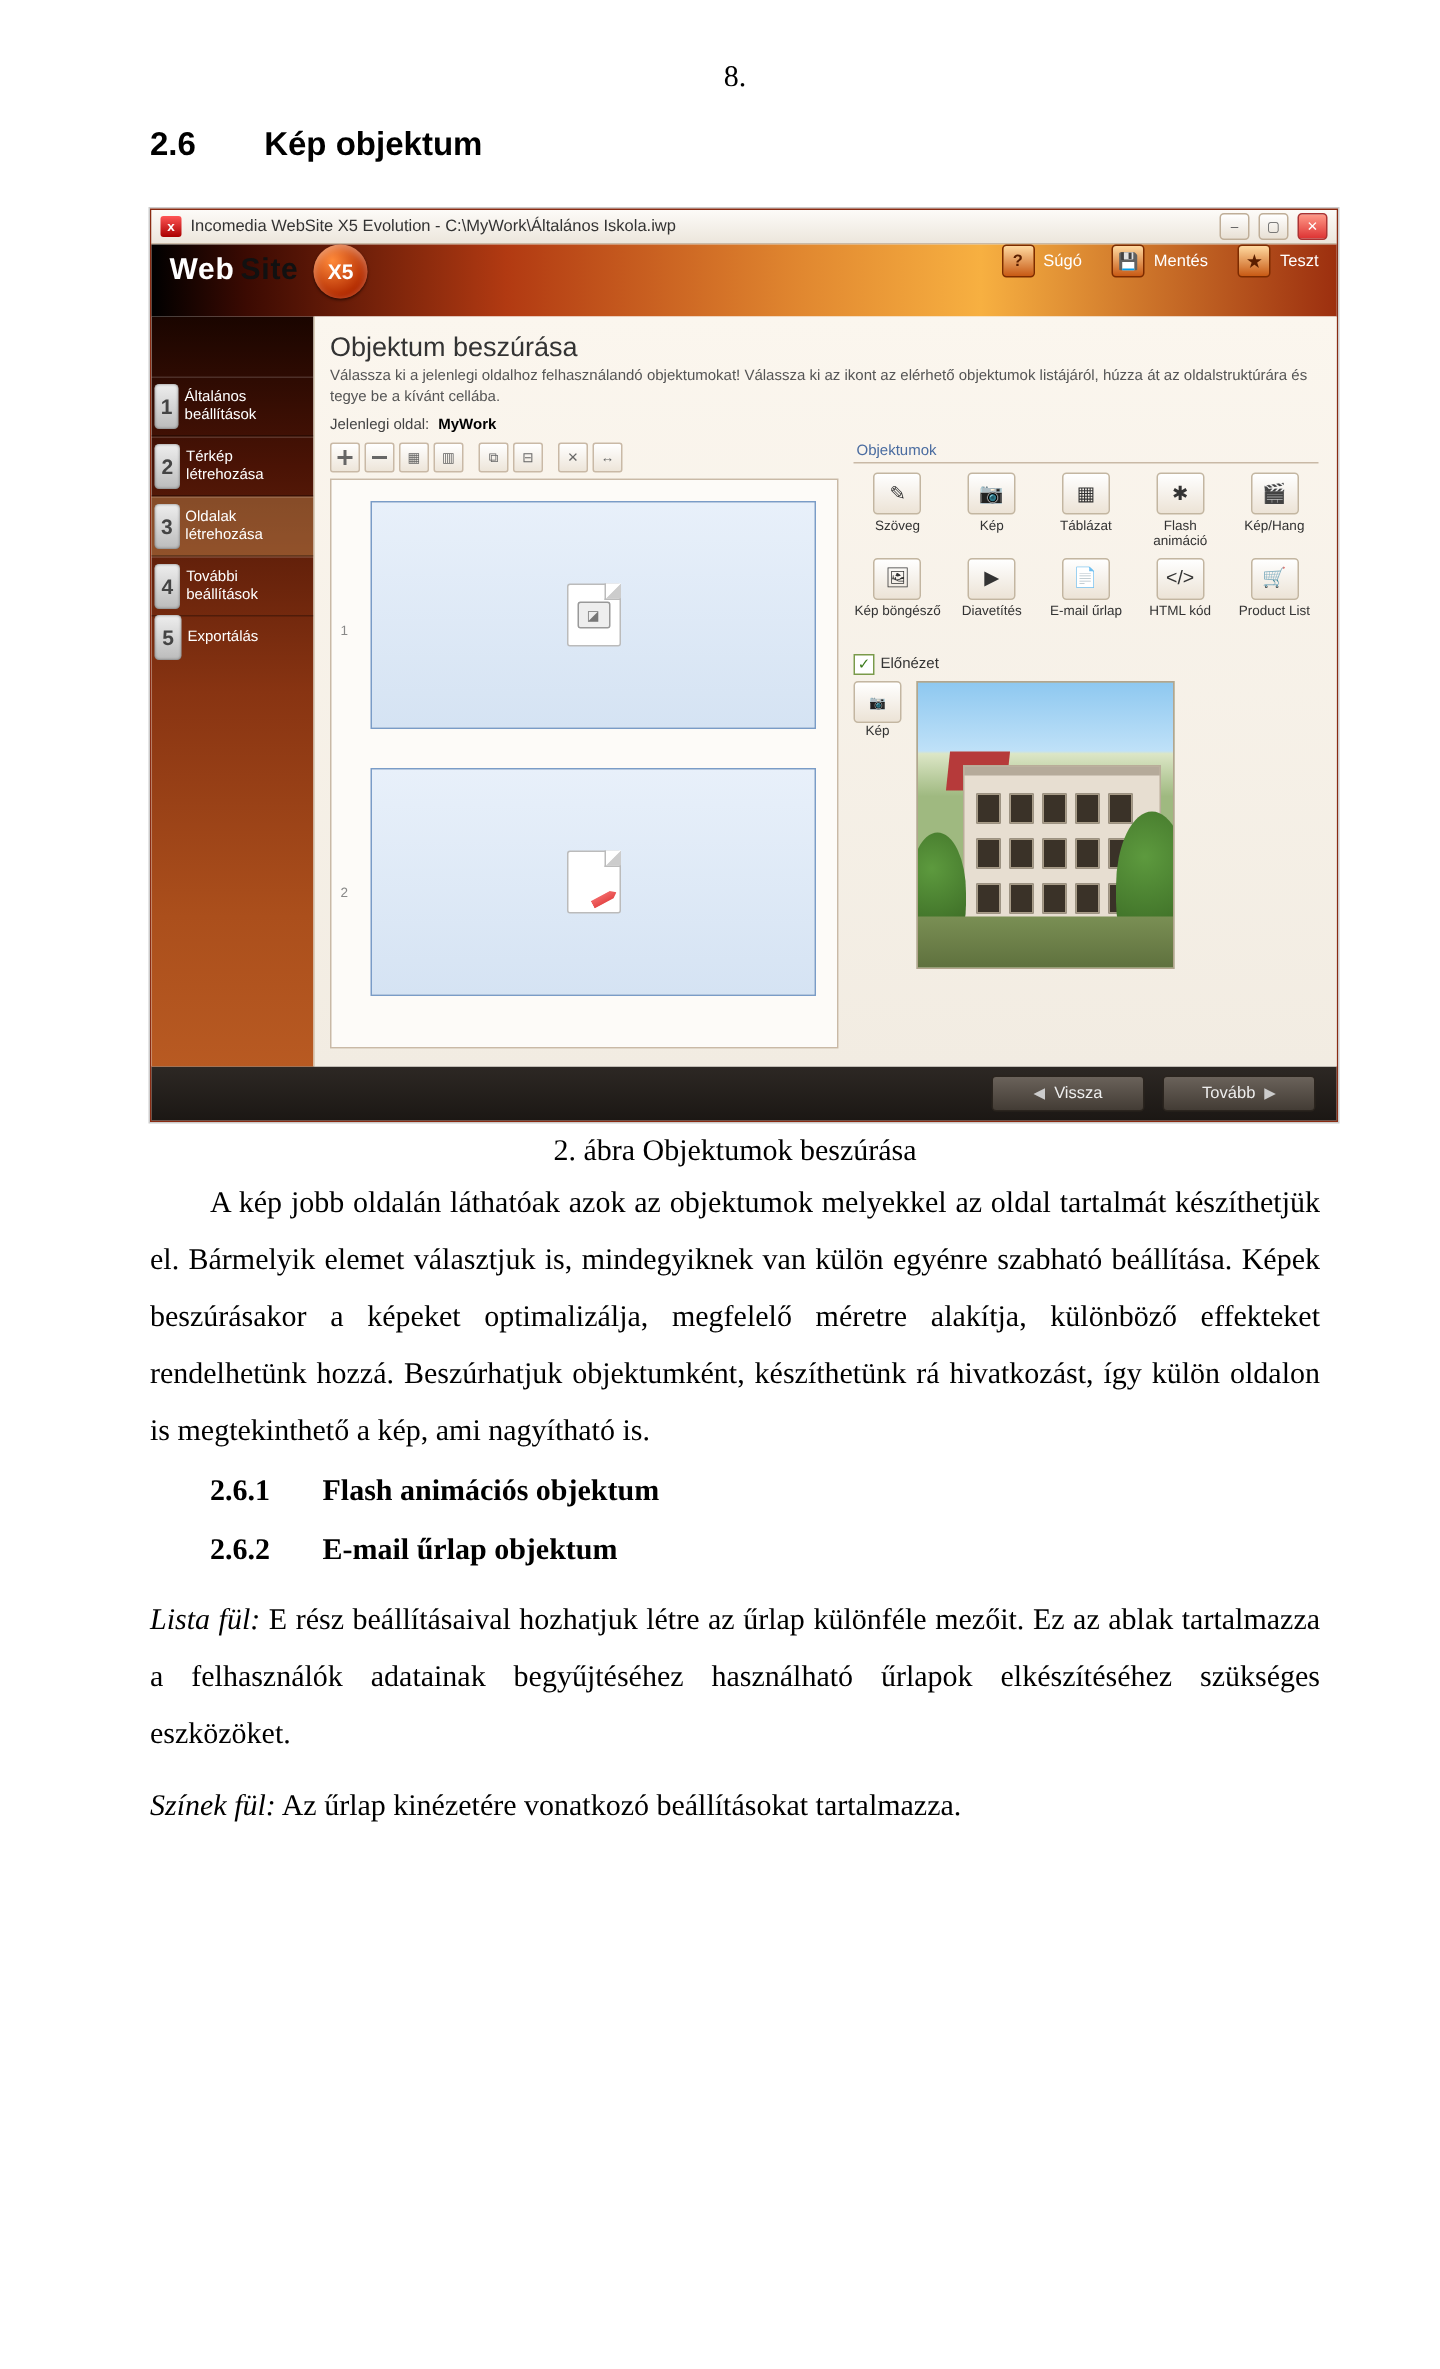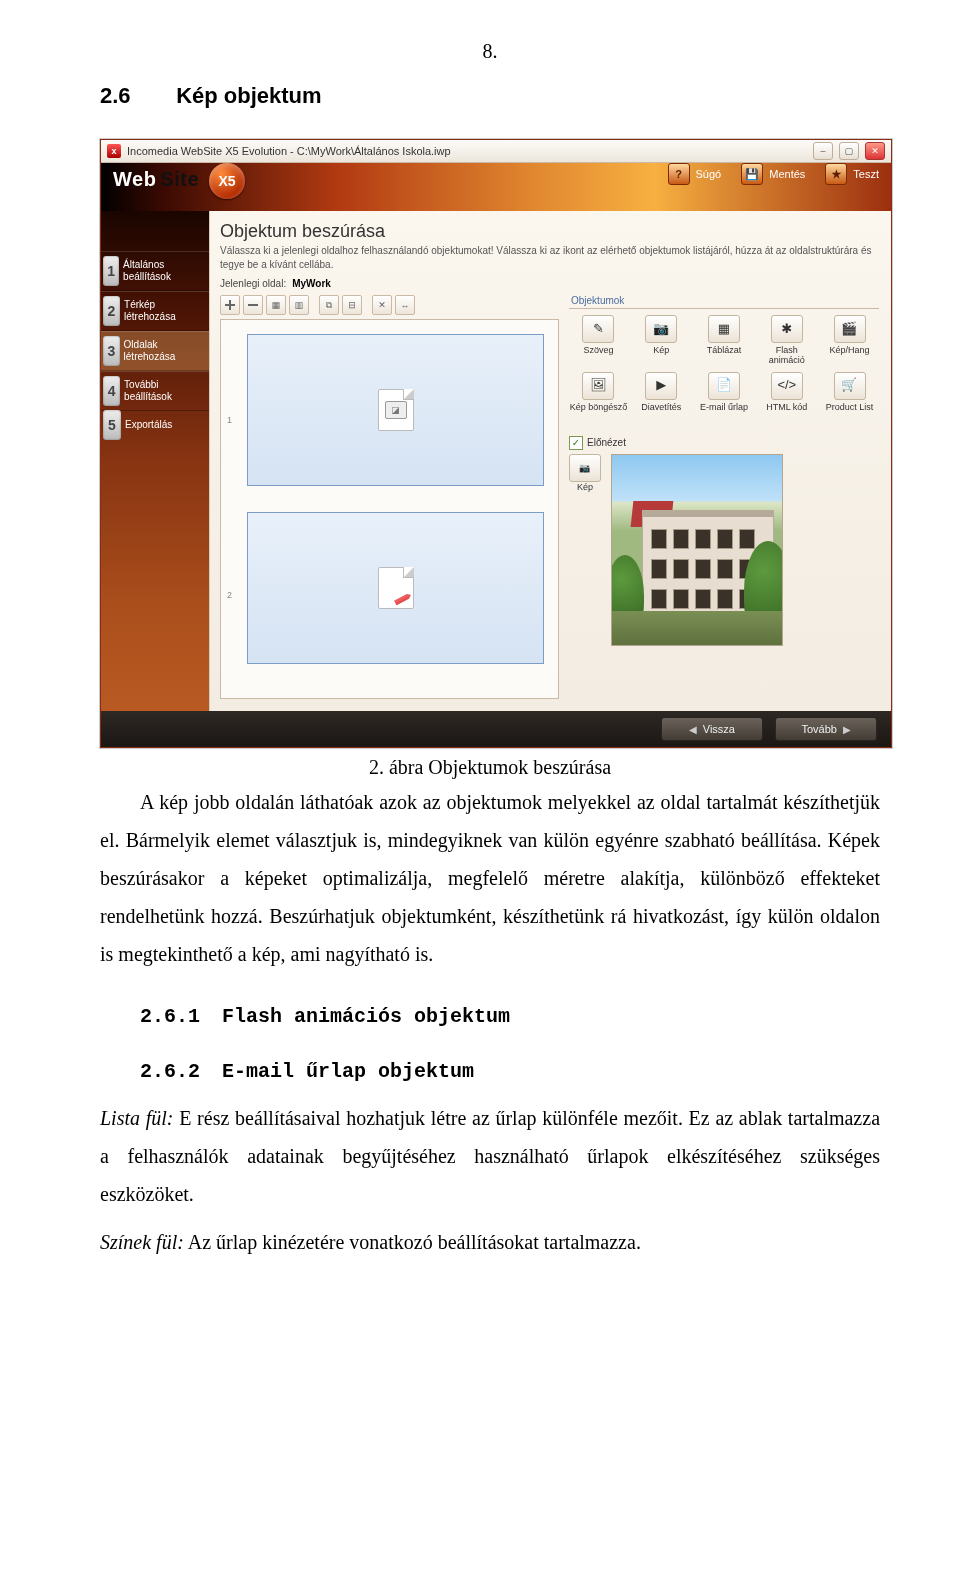--- a/index.html
+++ b/index.html
@@ -19,24 +19,24 @@
     margin-bottom: 20px;
   }
   h2.section {
     font-family: Arial, Helvetica, sans-serif;
     font-weight: bold;
     font-size: 22px;
     margin: 20px 0 30px 0;
   }
   h2.section .num { display:inline-block; width:70px; }
   h3.subsection {
-    font-family: Liberation Mono, monospace;
+    font-family: Liberation Serif, serif;
     font-weight: bold;
     font-size: 20px;
-    margin: 32px 0 16px 40px;
+    margin: 10px 0 16px 40px;
   }
   h3.subsection .num { display:inline-block; width:70px; }
   p.body {
     font-size: 20px;
     line-height: 1.9;
     text-align: justify;
     margin: 0 0 10px 0;
   }
   p.body .inline-italic { font-style: italic; }
   .caption {

